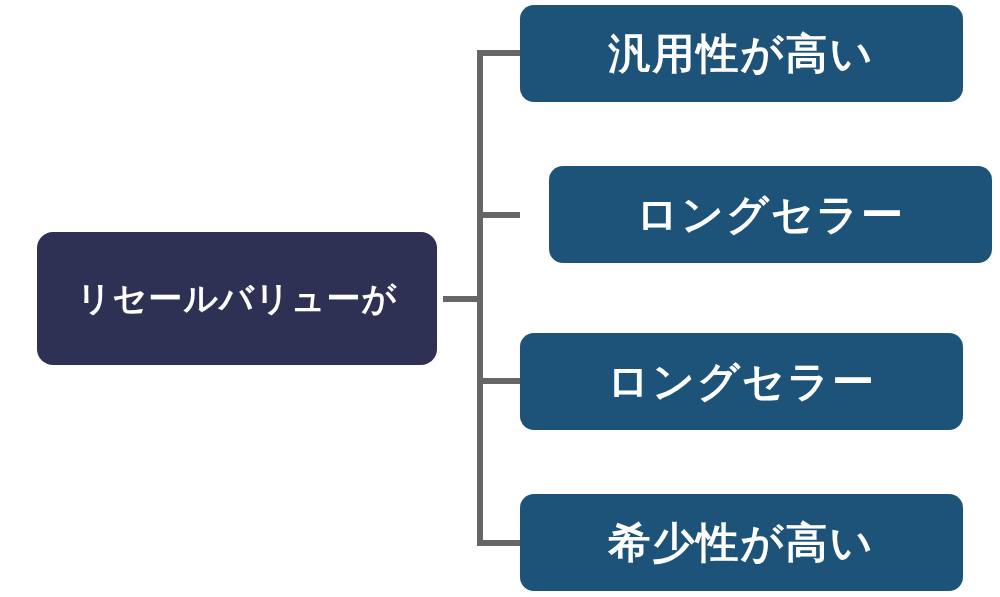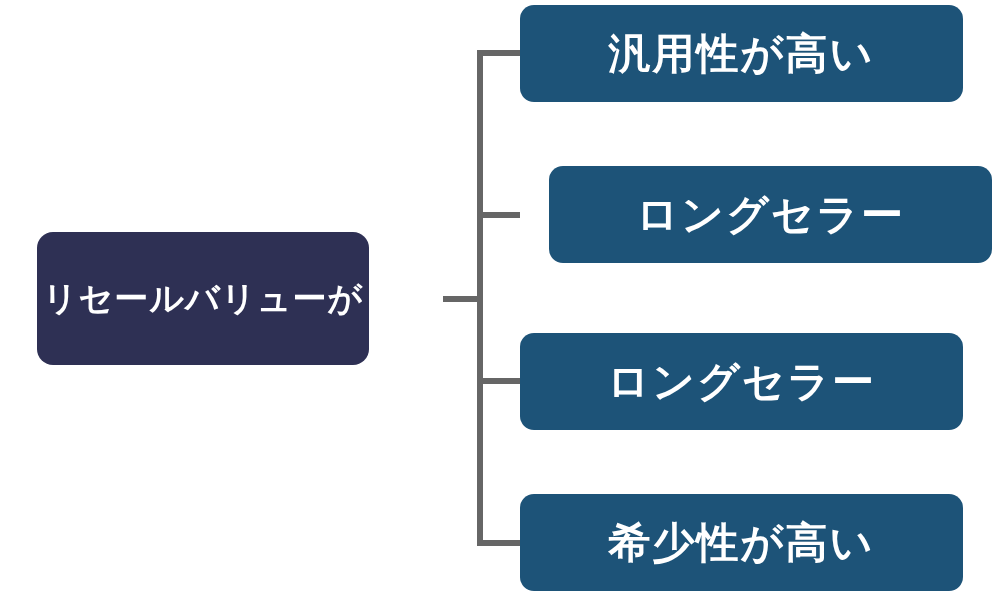--- a/index.html
+++ b/index.html
@@ -24,21 +24,21 @@
     align-items: center;
     justify-content: center;
     color: #ffffff;
     font-weight: 700;
     text-align: center;
     box-sizing: border-box;
   }
   .root-node {
     left: 37px;
     top: 232px;
-    width: 332px;
+    width: 400px;
     height: 133px;
     background: #2e3054;
     border-radius: 16px;
     font-size: 34px;
     line-height: 1.42;
     letter-spacing: 1px;
   }
   .child-node {
     left: 520px;
     width: 443px;

